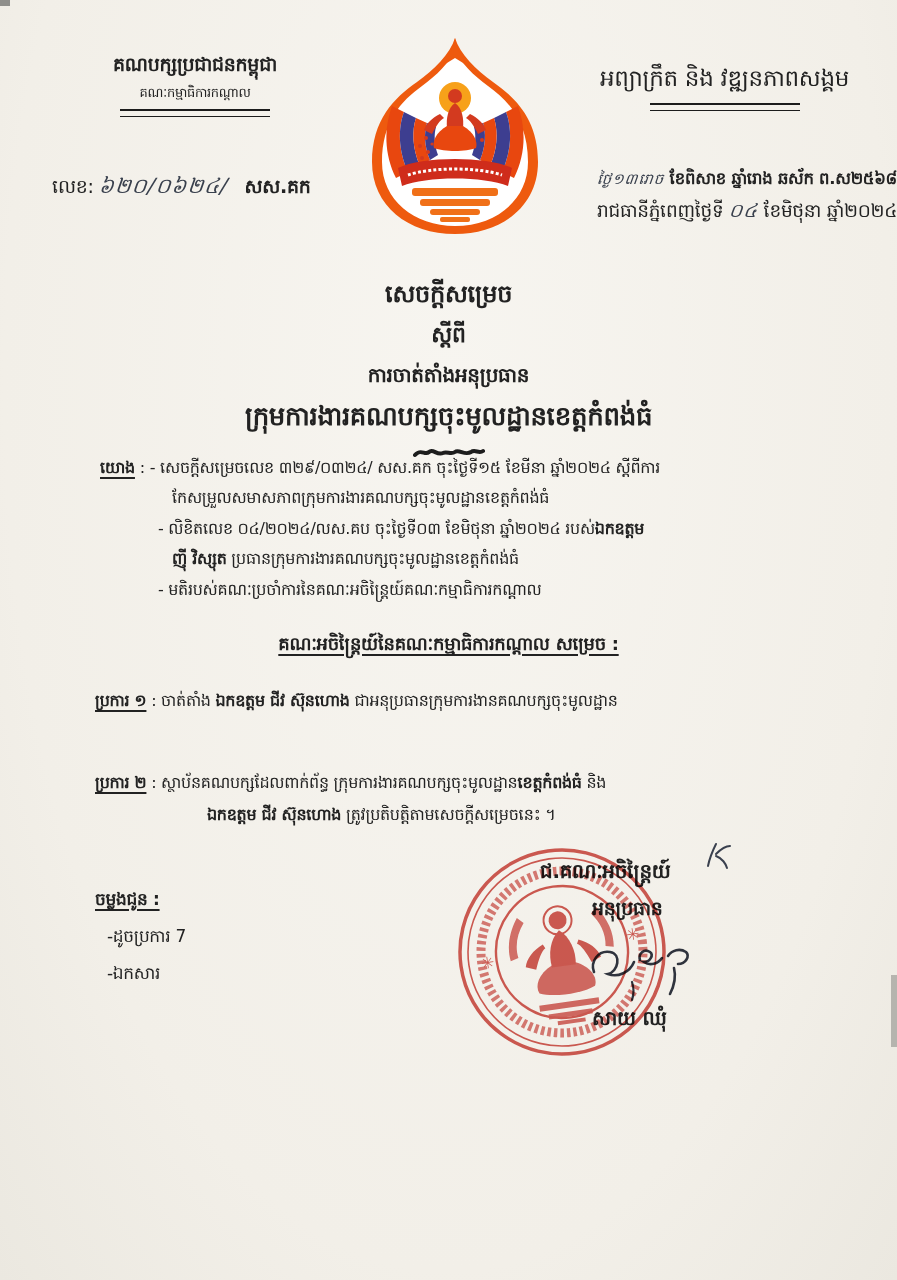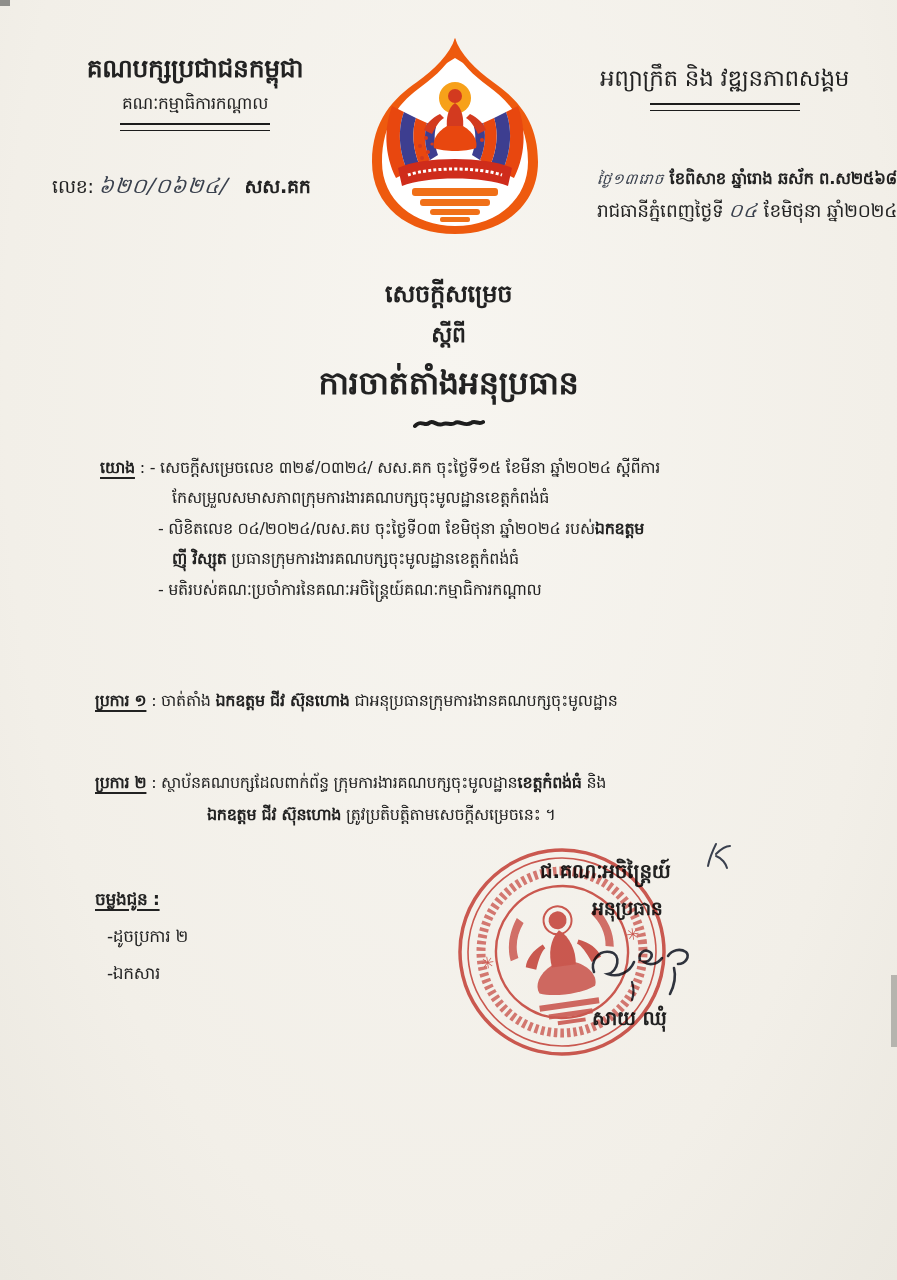--- a/index.html
+++ b/index.html
@@ -34,22 +34,22 @@
 </style>
 </head>
 <body>
 
 <div class="page">
 
   <div class="abs artifact" style="left:0;top:0;width:10px;height:6px;"></div>
   <div class="abs artifact" style="left:891px;top:975px;width:6px;height:72px;opacity:.6;"></div>
 
   <div class="abs center" style="left:50px;top:52px;width:290px;">
-    <div class="kh bold" style="font-size:25px;">គណបក្សប្រជាជនកម្ពុជា</div>
-    <div class="kh" style="font-size:17px;margin-top:6px;">គណៈកម្មាធិការកណ្តាល</div>
+    <div class="kh bold" style="font-size:19px;">គណបក្សប្រជាជនកម្ពុជា</div>
+    <div class="kh" style="font-size:13px;margin-top:6px;">គណៈកម្មាធិការកណ្តាល</div>
     <div class="double-rule" style="width:150px;margin:8px auto 0;"></div>
   </div>
 
   <div class="abs kh nowrap" style="left:52px;top:172px;font-size:19px;">
     <span>លេខ:</span>
     <span class="hand" style="font-size:21px;">៦២០/០៦២៤/</span>
     <span class="bold" style="margin-left:10px;">សស.គក</span>
   </div>
 
   <div class="abs" style="left:362px;top:36px;width:186px;height:202px;">
@@ -117,21 +117,22 @@
     <div class="kh" style="font-size:18.5px;margin-top:8px;">
       <span>រាជធានីភ្នំពេញថ្ងៃទី</span>
       <span class="hand" style="font-size:19px;">០៤</span>
       <span>ខែមិថុនា ឆ្នាំ២០២៤</span>
     </div>
   </div>
 
   <div class="abs center" style="left:0;top:278px;width:897px;">
     <div class="kh bold" style="font-size:24px;">សេចក្ដីសម្រេច</div>
     <div class="kh bold" style="font-size:22px;margin-top:10px;">ស្ដីពី</div>
-    <div class="kh bold" style="font-size:32px;margin-top:12px;">ការចាត់តាំងអនុប្រធាន</div>
+    <div class="kh bold" style="font-size:20px;margin-top:12px;">ការចាត់តាំងអនុប្រធាន</div>
+    <div class="kh bold" style="font-size:26px;margin-top:10px;">ក្រុមការងារគណបក្សចុះមូលដ្ឋានខេត្តកំពង់ធំ</div>
     <div style="margin-top:10px;">
       <svg width="72" height="16" viewBox="0 0 72 16" aria-hidden="true">
         <path d="M2,11 C8,4 12,12 16,8 C20,4 24,12 30,9 C34,7 38,11 42,8 C46,5 52,12 58,8 C62,5 66,10 70,7" stroke="#1d1d1d" stroke-width="4" fill="none" stroke-linecap="round"></path>
       </svg>
       
     </div>
   </div>
 
   <div class="abs" style="left:100px;top:457px;width:770px;">
     <div class="body-line kh">
@@ -142,20 +143,23 @@
       <span>- </span><span>លិខិតលេខ ០៤/២០២៤/លស.គប ចុះថ្ងៃទី០៣ ខែមិថុនា ឆ្នាំ២០២៤ របស់</span><span class="bold">ឯកឧត្តម</span>
     </div>
     <div class="body-line kh" style="margin:8px 0 0 72px;">
       <span class="bold">ញ៉ី វិស្សុត</span><span> ប្រធានក្រុមការងារគណបក្សចុះមូលដ្ឋានខេត្តកំពង់ធំ</span>
     </div>
     <div class="body-line kh" style="margin:10px 0 0 58px;">
       <span>- </span><span>មតិរបស់គណៈប្រចាំការនៃគណៈអចិន្ត្រៃយ៍គណៈកម្មាធិការកណ្តាល</span>
     </div>
   </div>
 
+  <div class="abs center" style="left:0;top:632px;width:897px;">
+    <span class="kh bold u" style="font-size:18px;">គណៈអចិន្ត្រៃយ៍នៃគណៈកម្មាធិការកណ្ដាល សម្រេច :</span>
+  </div>
 
   <div class="abs" style="left:95px;top:690px;width:775px;">
     <div class="body-line kh">
       <span class="bold u">ប្រការ ១</span><span> : </span><span>ចាត់តាំង </span><span class="bold">ឯកឧត្តម ជីវ ស៊ុនហោង</span><span> ជាអនុប្រធានក្រុមការងានគណបក្សចុះមូលដ្ឋាន</span>
     </div>
   </div>
 
   <div class="abs" style="left:95px;top:772px;width:775px;">
     <div class="body-line kh">
       <span class="bold u">ប្រការ ២</span><span> : </span><span>ស្ថាប័នគណបក្សដែលពាក់ព័ន្ធ ក្រុមការងារគណបក្សចុះមូលដ្ឋាន</span><span class="bold">ខេត្តកំពង់ធំ</span><span> និង</span>
@@ -210,17 +214,17 @@
         <text x="28" y="116">✳</text>
         <text x="176" y="108">✳</text>
       </g>
     </svg>
     
     
   </div>
 
   <div class="abs" style="left:95px;top:888px;">
     <div class="kh bold u" style="font-size:17px;">ចម្លងជូន :</div>
-    <div class="kh" style="font-size:17px;margin:14px 0 0 12px;">-ដូចប្រការ ២</div>
+    <div class="kh" style="font-size:17px;margin:14px 0 0 12px;">-ដូចប្រការ 7</div>
     <div class="kh" style="font-size:17px;margin:14px 0 0 12px;">-ឯកសារ</div>
   </div>
 
 </div>
 
 </body></html>

